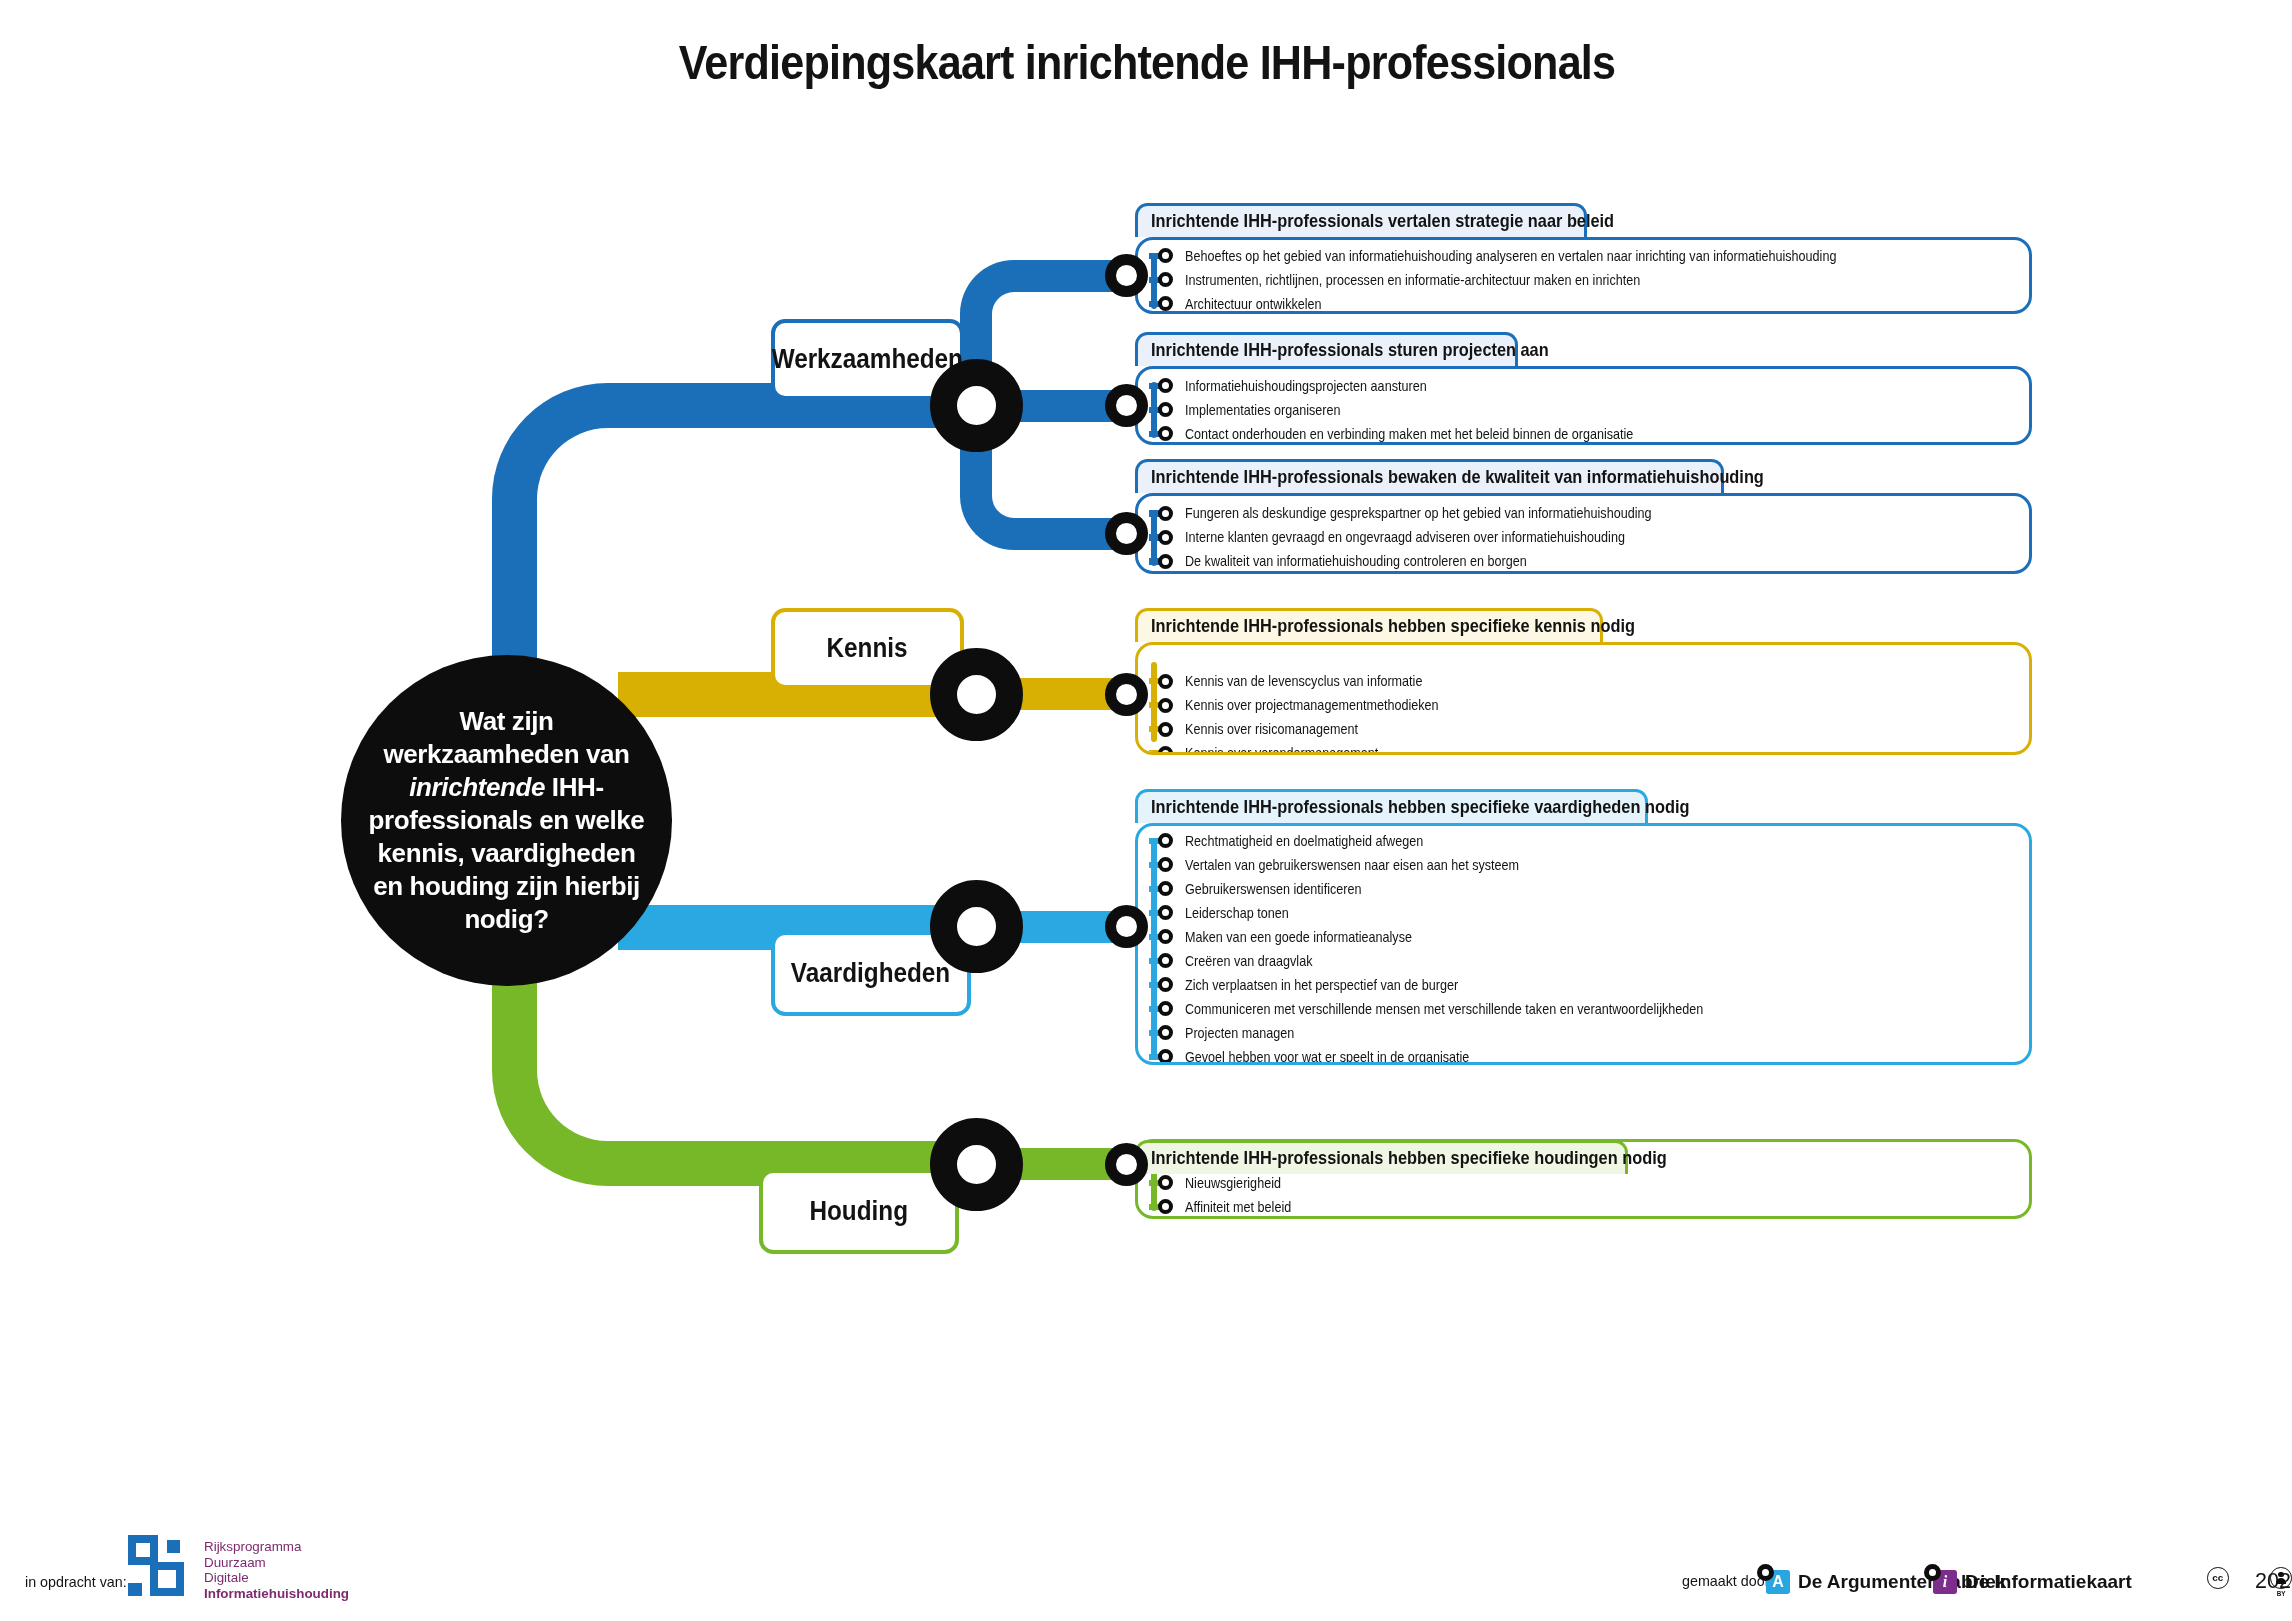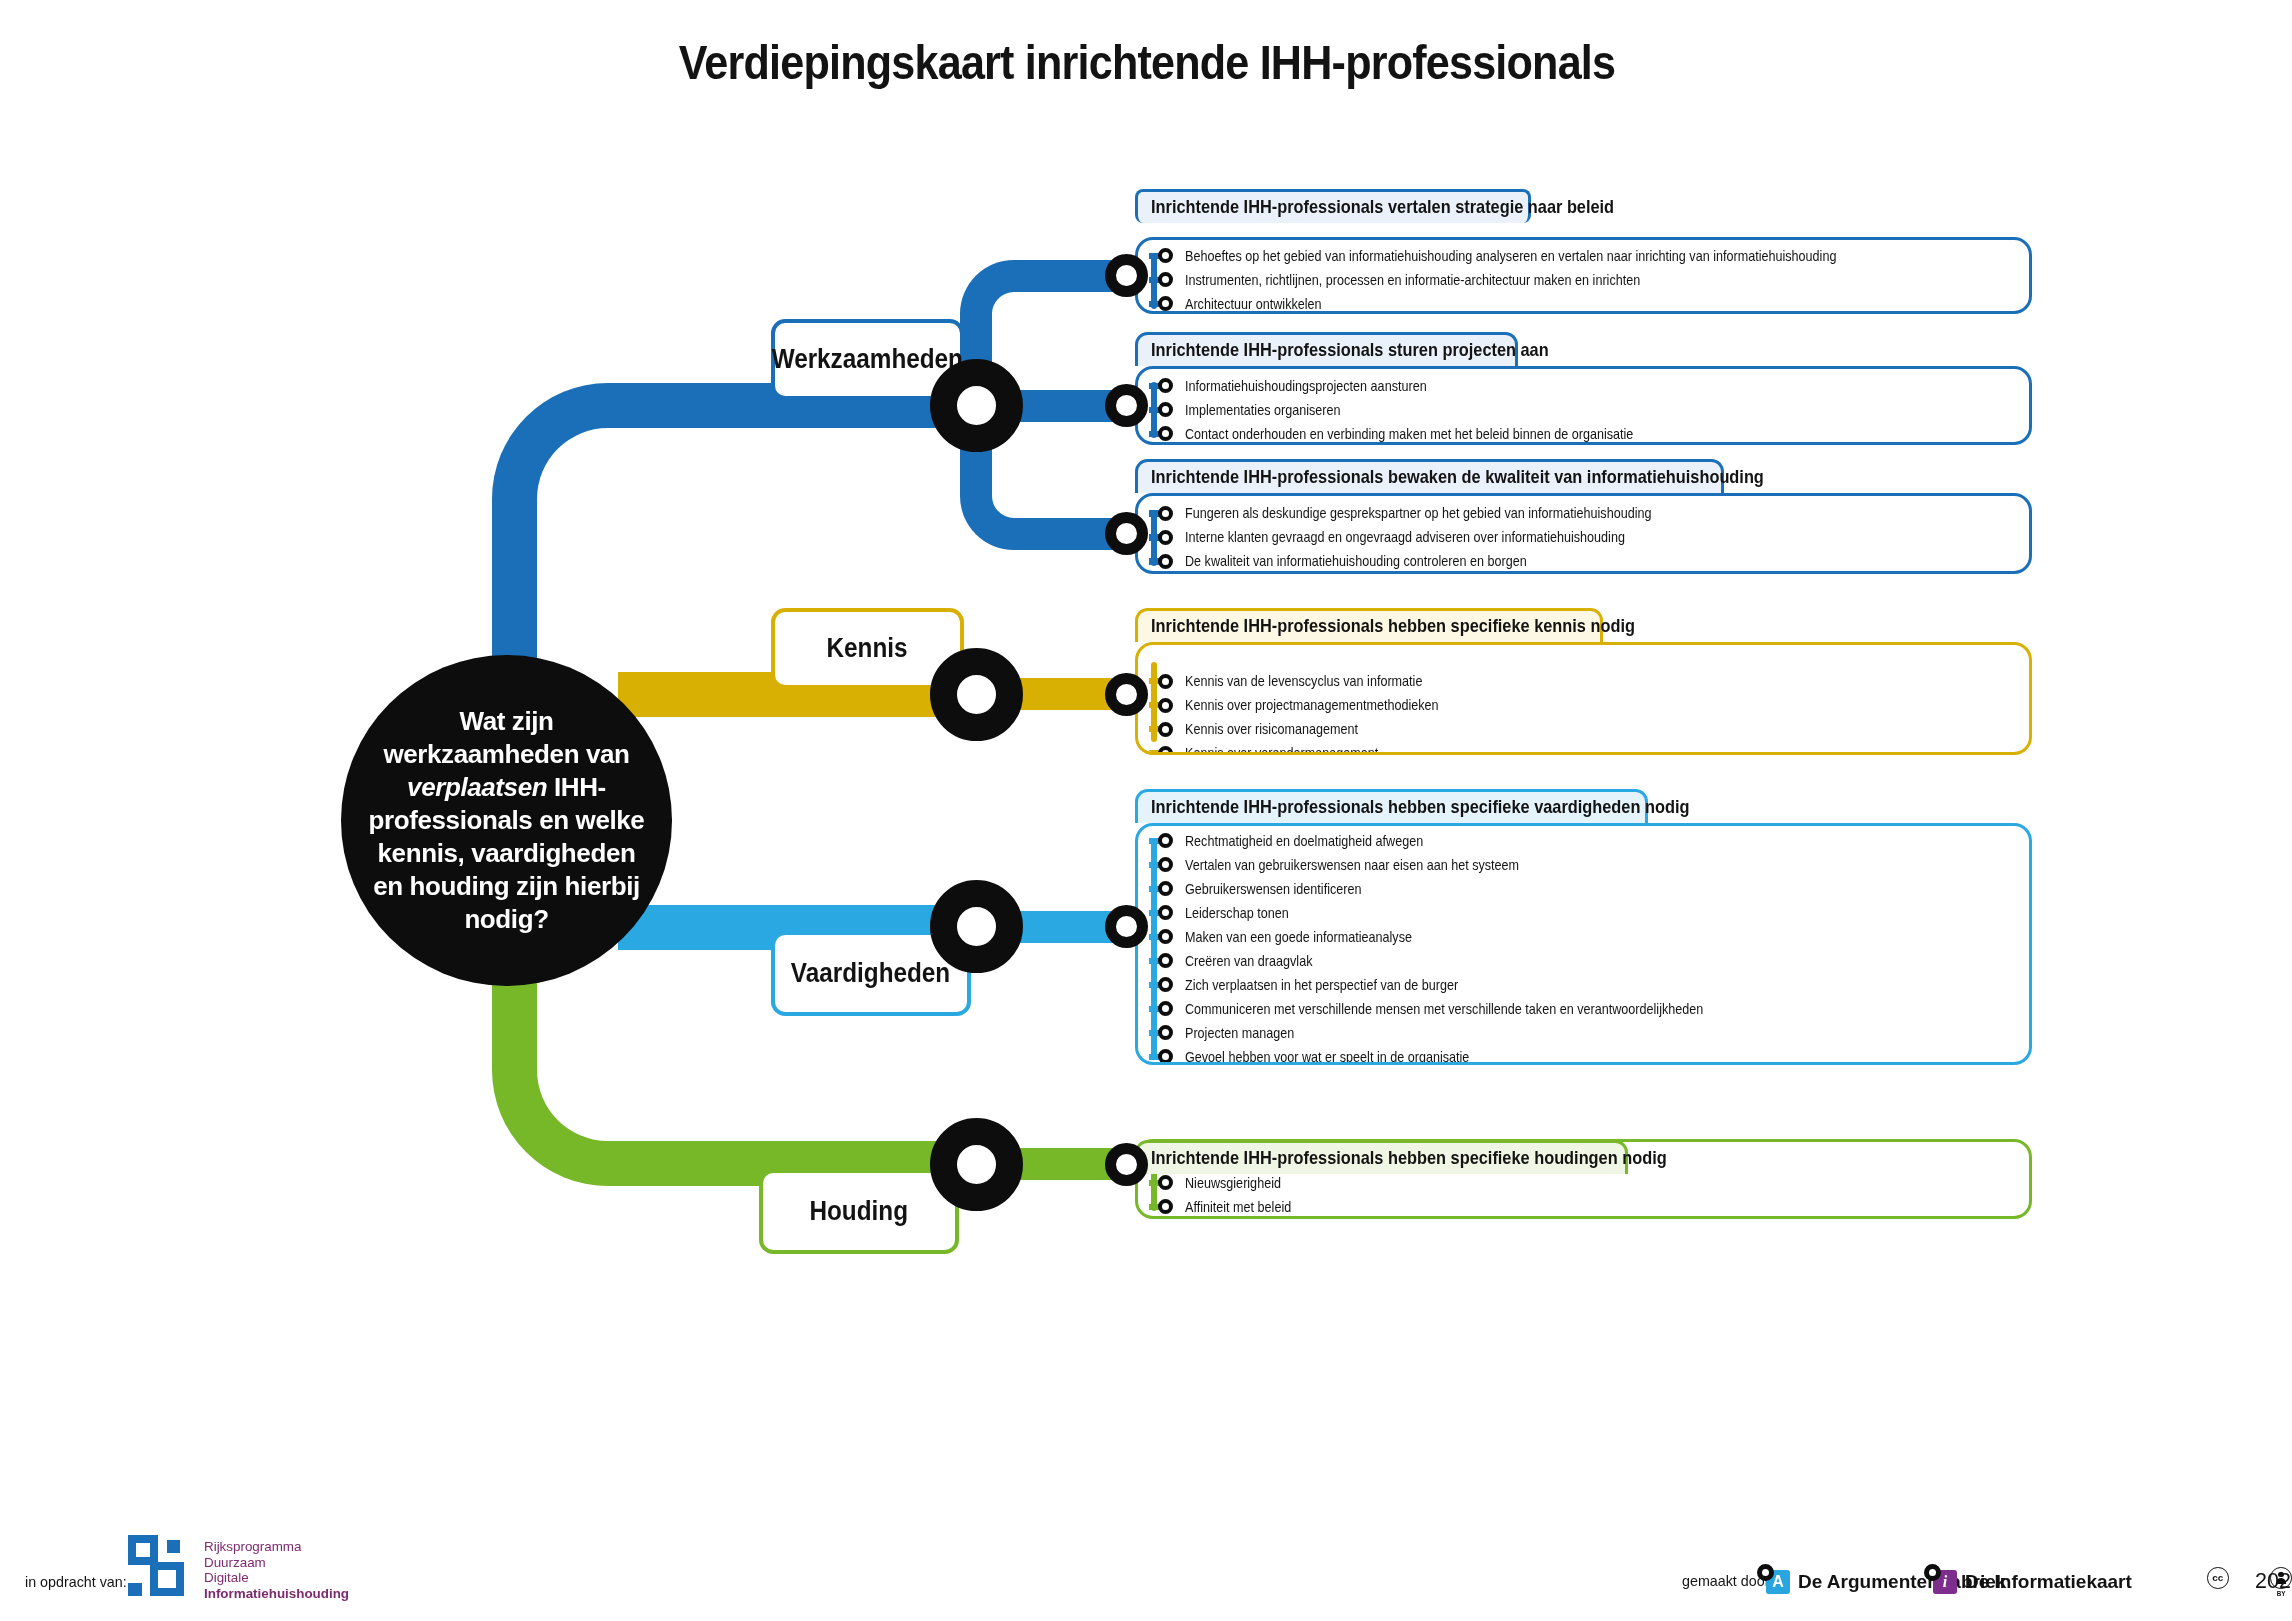--- a/index.html
+++ b/index.html
@@ -126,21 +126,21 @@
   <div class="trunk" id="trunk-green"></div>
 
   <div class="sub" id="sub-blue-top"></div>
   <div class="sub" id="sub-blue-bottom"></div>
   <div class="sub" id="sub-blue-mid"></div>
   <div class="sub" id="sub-yellow"></div>
   <div class="sub" id="sub-lblue"></div>
   <div class="sub" id="sub-green"></div>
 
   <div id="circle">
-    <div class="q"><span>Wat zijn werkzaamheden van </span><i>verplaatsen</i><span> IHH-professionals en welke kennis, vaardigheden en houding zijn hierbij nodig?</span></div>
+    <div class="q"><span>Wat zijn werkzaamheden van </span><i>inrichtende</i><span> IHH-professionals en welke kennis, vaardigheden en houding zijn hierbij nodig?</span></div>
   </div>
 
   <div class="node" id="node-werk">
       <span class="nlx">Werkzaamheden</span>
     </div>
   <div class="node" id="node-kennis">
       <span class="nlx">Kennis</span>
     </div>
   <div class="node" id="node-vaard">
       <span class="nlx">Vaardigheden</span>
@@ -154,21 +154,21 @@
   <div class="bigring" style="left:930px;top:880px;"></div>
   <div class="bigring" style="left:930px;top:1118px;"></div>
 
   <div class="smallring" style="left:1105px;top:254px;"></div>
   <div class="smallring" style="left:1105px;top:384px;"></div>
   <div class="smallring" style="left:1105px;top:512px;"></div>
   <div class="smallring" style="left:1105px;top:673px;"></div>
   <div class="smallring" style="left:1105px;top:905px;"></div>
   <div class="smallring" style="left:1105px;top:1143px;"></div>
 
-  <div class="chead blue" style="top:189px;width:396px;border-radius:8px;"><span class="htx">Inrichtende IHH-professionals vertalen strategie naar beleid</span></div>
+  <div class="chead blue" style="top:203px;width:452px;"><span class="htx">Inrichtende IHH-professionals vertalen strategie naar beleid</span></div>
   <div class="cbox blue b1" style="top:237px;height:77px;">
     <div class="vline" style="top:12.5px;height:56px;"></div>
     <ul class="blist">
         <li><span class="ring"></span><span class="btx">Behoeftes op het gebied van informatiehuishouding analyseren en vertalen naar inrichting van informatiehuishouding</span></li>
         <li><span class="ring"></span><span class="btx">Instrumenten, richtlijnen, processen en informatie-architectuur maken en inrichten</span></li>
         <li><span class="ring"></span><span class="btx">Architectuur ontwikkelen</span></li>
       </ul>
   </div>
 
   <div class="chead blue" style="top:332px;width:383px;"><span class="htx">Inrichtende IHH-professionals sturen projecten aan</span></div>

